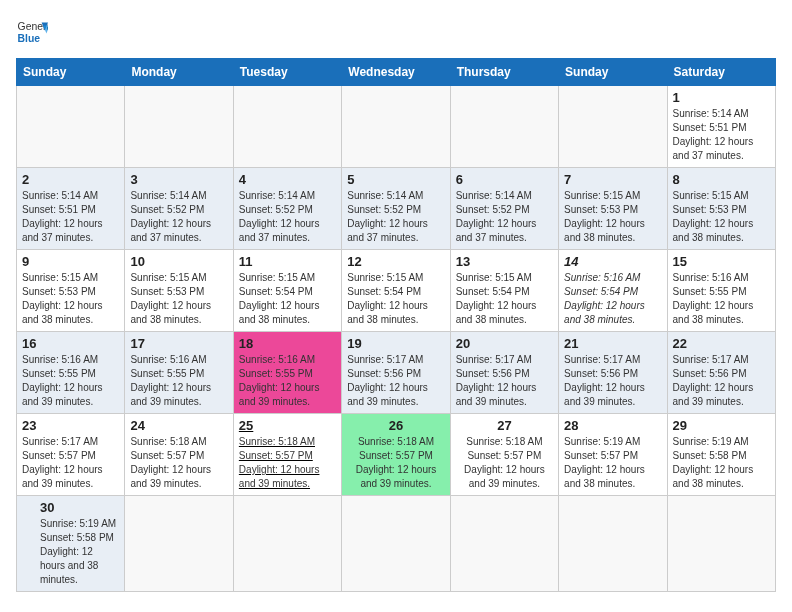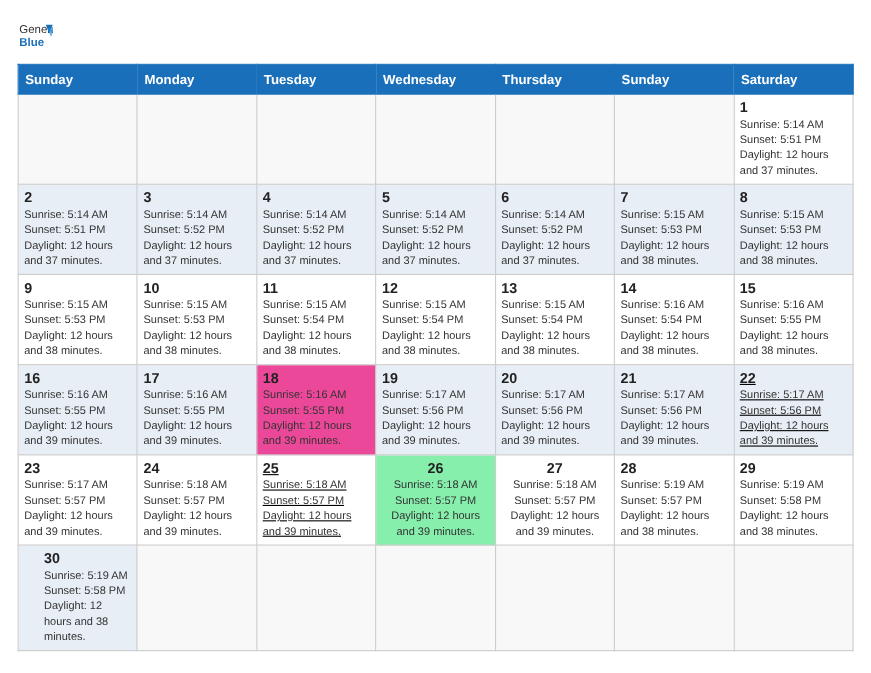--- a/index.html
+++ b/index.html
@@ -176,21 +176,21 @@
           <div class="day-info">Sunrise: 5:15 AM<br>Sunset: 5:54 PM<br>Daylight: 12 hours and 38 minutes.</div>
         </td>
         <td style="background: rgb(255, 255, 255);">
           <span class="day-number">12</span>
           <div class="day-info">Sunrise: 5:15 AM<br>Sunset: 5:54 PM<br>Daylight: 12 hours and 38 minutes.</div>
         </td>
         <td style="background: rgb(255, 255, 255);">
           <span class="day-number">13</span>
           <div class="day-info">Sunrise: 5:15 AM<br>Sunset: 5:54 PM<br>Daylight: 12 hours and 38 minutes.</div>
         </td>
-        <td style="background: rgb(255, 255, 255);">
+        <td style="background: rgb(255, 255, 255); font-style: italic;">
           <span class="day-number">14</span>
           <div class="day-info">Sunrise: 5:16 AM<br>Sunset: 5:54 PM<br>Daylight: 12 hours and 38 minutes.</div>
         </td>
         <td style="background: rgb(255, 255, 255); margin-top: 11px;">
           <span class="day-number">15</span>
           <div class="day-info">Sunrise: 5:16 AM<br>Sunset: 5:55 PM<br>Daylight: 12 hours and 38 minutes.</div>
         </td>
       </tr>
       <tr>
         <td style="background: rgb(232, 238, 245);">
@@ -210,21 +210,21 @@
           <div class="day-info">Sunrise: 5:17 AM<br>Sunset: 5:56 PM<br>Daylight: 12 hours and 39 minutes.</div>
         </td>
         <td style="background: rgb(232, 238, 245);">
           <span class="day-number">20</span>
           <div class="day-info">Sunrise: 5:17 AM<br>Sunset: 5:56 PM<br>Daylight: 12 hours and 39 minutes.</div>
         </td>
         <td style="background: rgb(232, 238, 245);">
           <span class="day-number">21</span>
           <div class="day-info">Sunrise: 5:17 AM<br>Sunset: 5:56 PM<br>Daylight: 12 hours and 39 minutes.</div>
         </td>
-        <td style="background: rgb(232, 238, 245); text-decoration: underline;">
+        <td style="background: rgb(232, 238, 245);">
           <span class="day-number">22</span>
           <div class="day-info">Sunrise: 5:17 AM<br>Sunset: 5:56 PM<br>Daylight: 12 hours and 39 minutes.</div>
         </td>
       </tr>
       <tr>
         <td style="background: rgb(255, 255, 255);">
           <span class="day-number">23</span>
           <div class="day-info">Sunrise: 5:17 AM<br>Sunset: 5:57 PM<br>Daylight: 12 hours and 39 minutes.</div>
         </td>
         <td style="background: rgb(255, 255, 255);">

